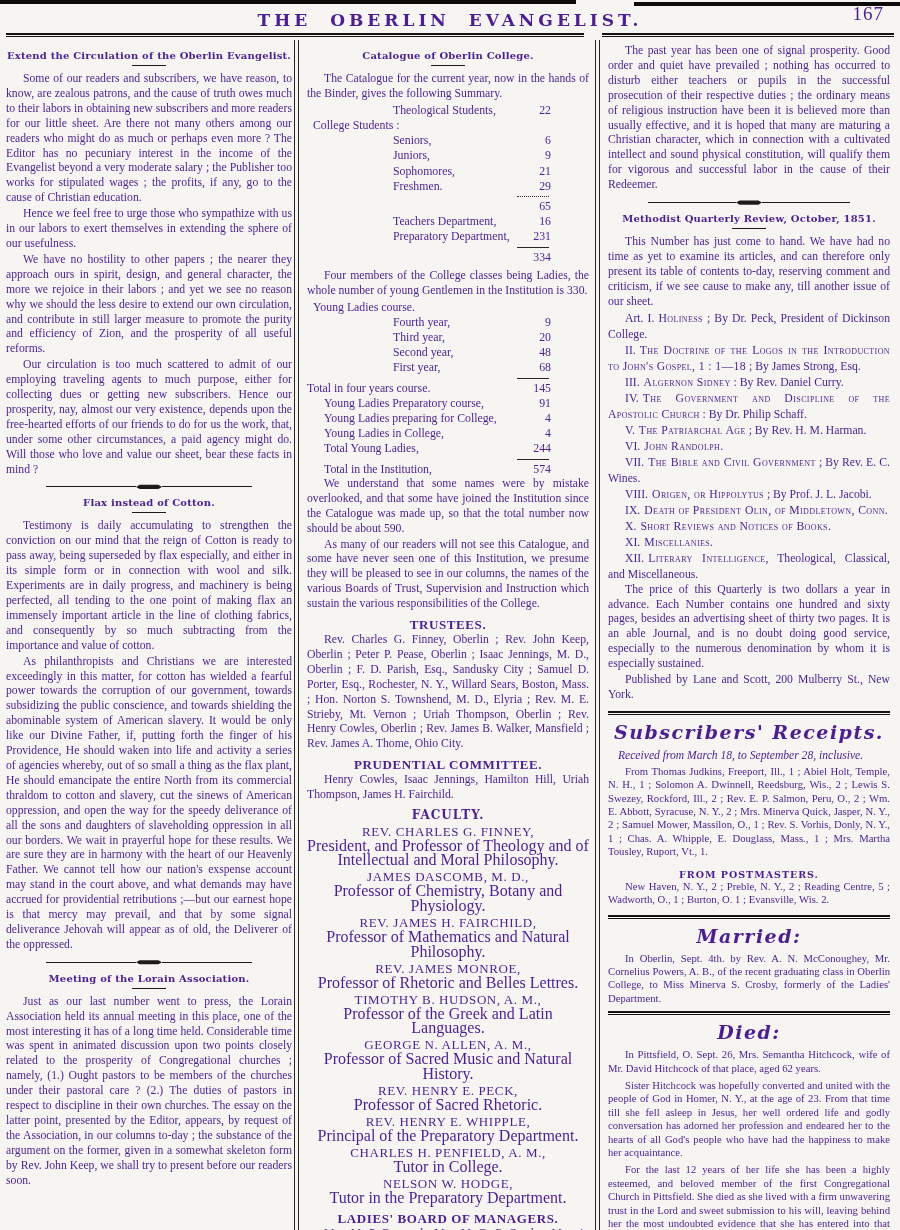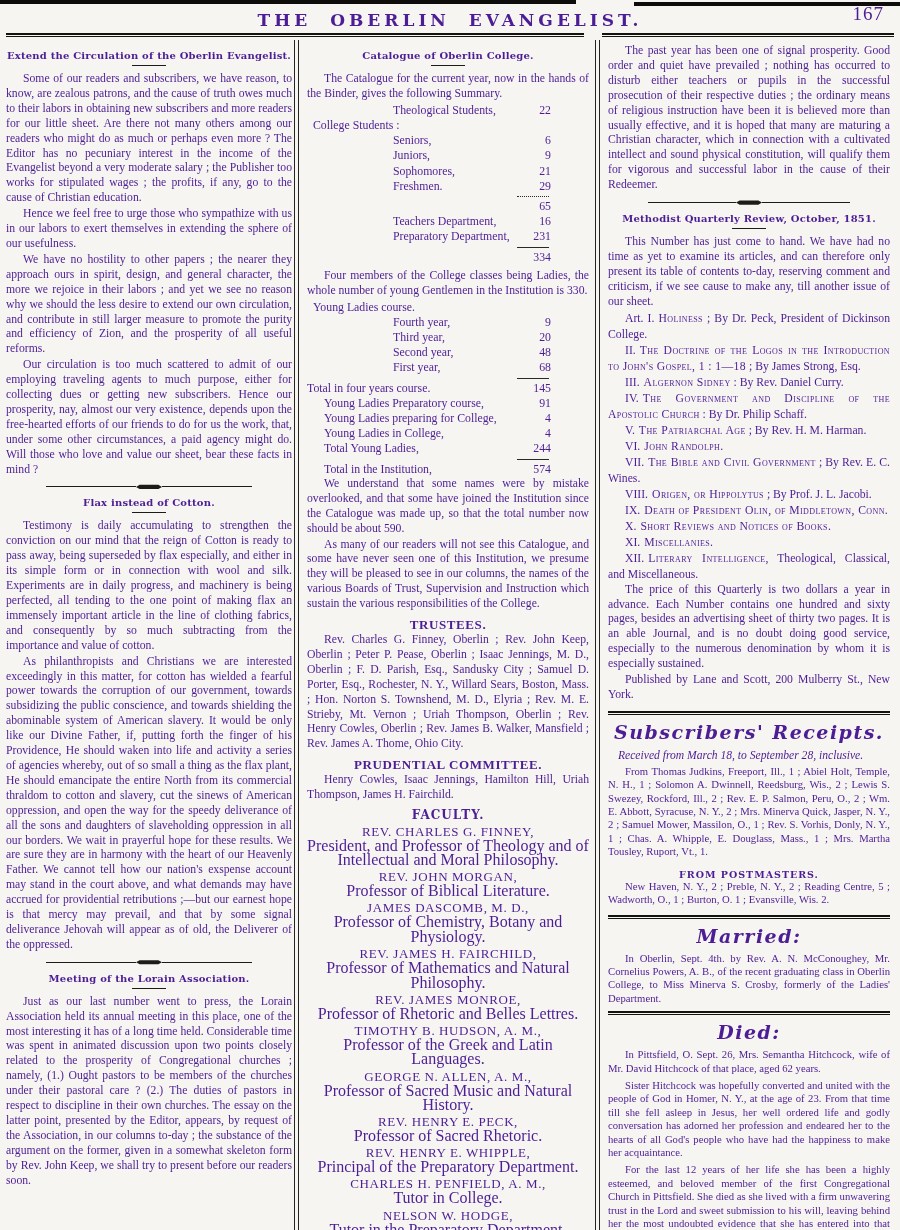--- a/index.html
+++ b/index.html
@@ -207,24 +207,20 @@
       <h3 class="sec-head">PRUDENTIAL COMMITTEE.</h3>
       <p class="para">Henry Cowles, Isaac Jennings, Hamilton Hill, Uriah Thompson, James H. Fairchild.</p>
 
       <h3 class="sec-head bold">FACULTY.</h3>
 
       <div>
           <div class="fac-name">REV. CHARLES G. FINNEY,</div>
           <div class="fac-role">President, and Professor of Theology and of Intellectual and Moral Philosophy.</div>
         </div>
       <div>
-          <div class="fac-name">REV. JOHN MORGAN,</div>
-          <div class="fac-role">Professor of Biblical Literature.</div>
-        </div>
-      <div>
           <div class="fac-name">JAMES DASCOMB, M. D.,</div>
           <div class="fac-role">Professor of Chemistry, Botany and Physiology.</div>
         </div>
       <div>
           <div class="fac-name">REV. JAMES H. FAIRCHILD,</div>
           <div class="fac-role">Professor of Mathematics and Natural Philosophy.</div>
         </div>
       <div>
           <div class="fac-name">REV. JAMES MONROE,</div>
           <div class="fac-role">Professor of Rhetoric and Belles Lettres.</div>

